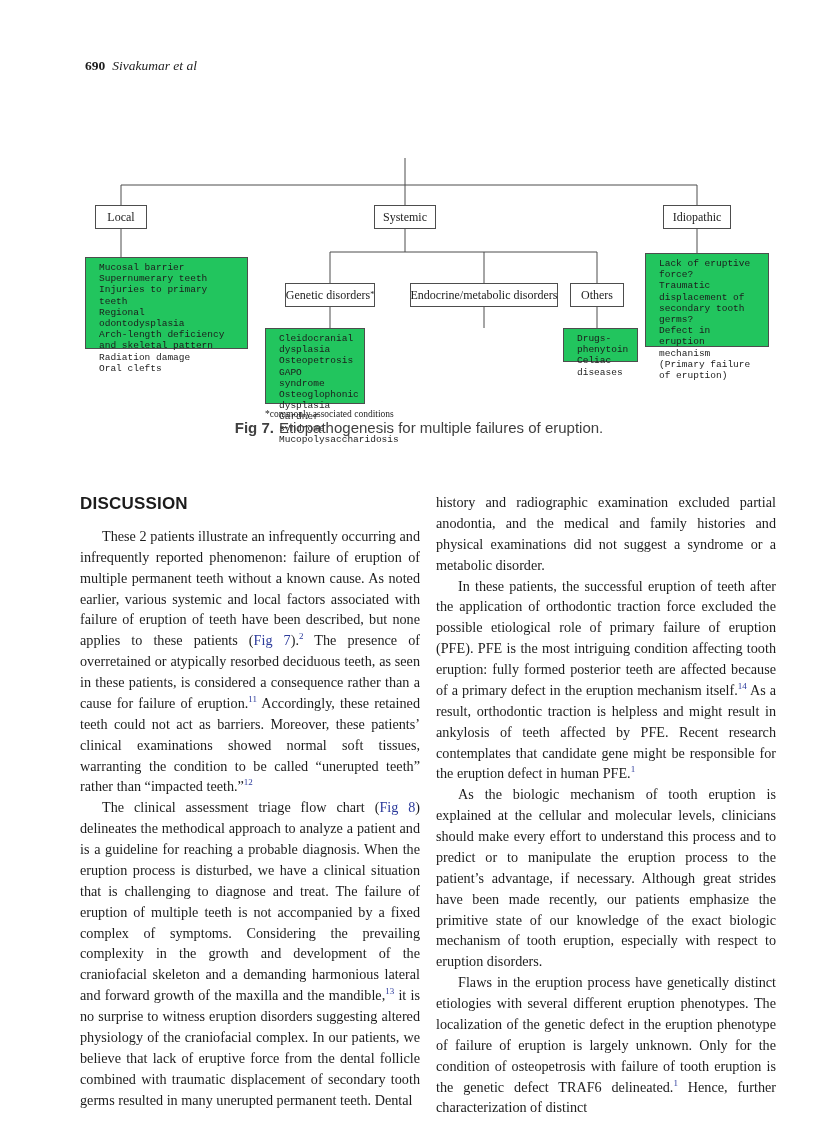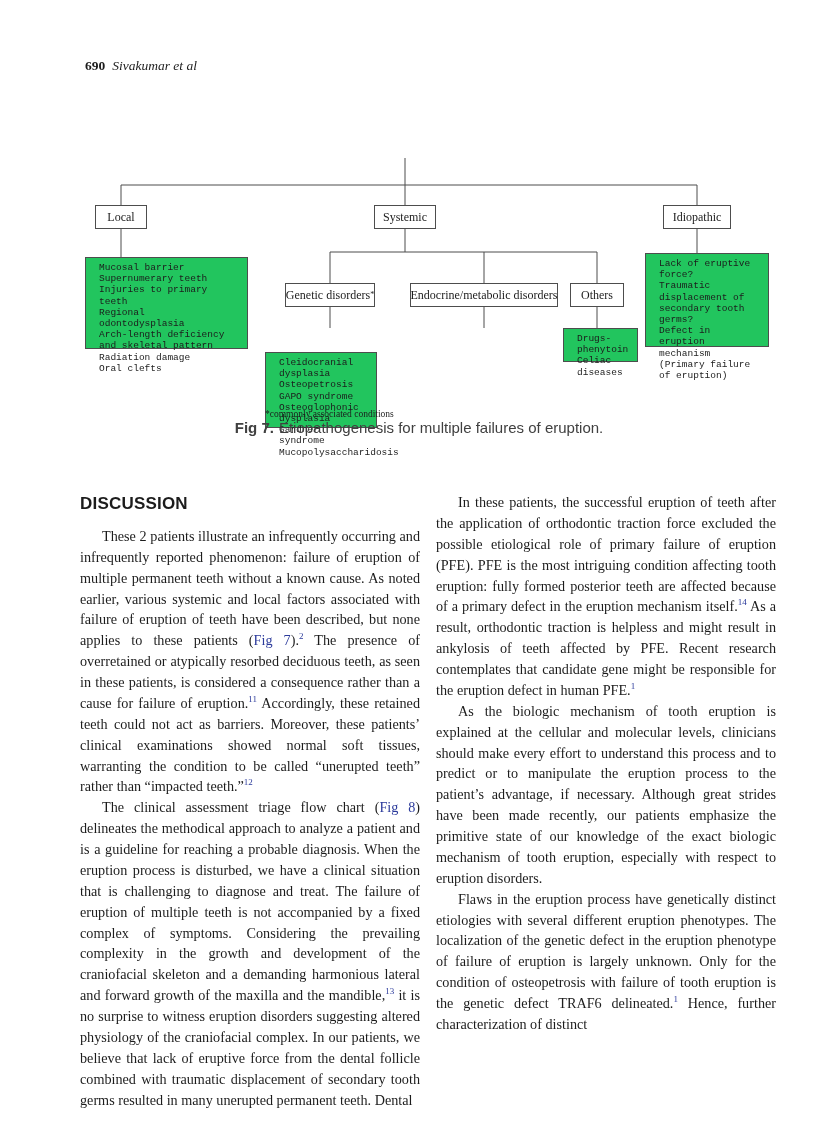--- a/index.html
+++ b/index.html
@@ -82,21 +82,21 @@
       <div>Oral clefts</div>
     </div>
 
   <div class="dnode" style="left:285px;top:158px;width:90px;height:24px;">
     <span>Genetic disorders</span>
       <sup class="ast">*</sup>
   </div>
   <div class="dnode" style="left:410px;top:158px;width:148px;height:24px;">Endocrine/metabolic disorders</div>
   <div class="dnode" style="left:570px;top:158px;width:54px;height:24px;">Others</div>
 
-  <div class="dlist" style="left:265px;top:203px;width:112px;height:76px;margin-top:24px;">
+  <div class="dlist" style="left:265px;top:203px;width:100px;height:76px;">
       <div>Cleidocranial dysplasia</div>
       <div>Osteopetrosis</div>
       <div>GAPO syndrome</div>
       <div>Osteoglophonic dysplasia</div>
       <div>Gardner syndrome</div>
       <div>Mucopolysaccharidosis</div>
     </div>
   <div class="dlist" style="left:563px;top:203px;width:75px;height:34px;">
       <div>Drugs-phenytoin</div>
       <div>Celiac diseases</div>
@@ -114,17 +114,18 @@
   <span class="cap-label">Fig 7.</span><span>Etiopathogenesis for multiple failures of eruption.</span>
 </div>
 
 <div class="columns">
   <div class="col">
     <h2 class="sec-title">DISCUSSION</h2>
     <p><span>These 2 patients illustrate an infrequently occurring and infrequently reported phenomenon: failure of eruption of multiple permanent teeth without a known cause. As noted earlier, various systemic and local factors associated with failure of eruption of teeth have been described, but none applies to these patients (</span><span class="link">Fig 7</span><span>).</span><sup>2</sup><span> The presence of overretained or atypically resorbed deciduous teeth, as seen in these patients, is considered a consequence rather than a cause for failure of eruption.</span><sup>11</sup><span> Accordingly, these retained teeth could not act as barriers. Moreover, these patients’ clinical examinations showed normal soft tissues, warranting the condition to be called “unerupted teeth” rather than “impacted teeth.”</span><sup>12</sup></p>
     <p><span>The clinical assessment triage flow chart (</span><span class="link">Fig 8</span><span>) delineates the methodical approach to analyze a patient and is a guideline for reaching a probable diagnosis. When the eruption process is disturbed, we have a clinical situation that is challenging to diagnose and treat. The failure of eruption of multiple teeth is not accompanied by a fixed complex of symptoms. Considering the prevailing complexity in the growth and development of the craniofacial skeleton and a demanding harmonious lateral and forward growth of the maxilla and the mandible,</span><sup>13</sup><span> it is no surprise to witness eruption disorders suggesting altered physiology of the craniofacial complex. In our patients, we believe that lack of eruptive force from the dental follicle combined with traumatic displacement of secondary tooth germs resulted in many unerupted permanent teeth. Dental</span></p>
   </div>
   <div class="col">
+    <p class="no-indent"><span>history and radiographic examination excluded partial anodontia, and the medical and family histories and physical examinations did not suggest a syndrome or a metabolic disorder.</span></p>
     <p><span>In these patients, the successful eruption of teeth after the application of orthodontic traction force excluded the possible etiological role of primary failure of eruption (PFE). PFE is the most intriguing condition affecting tooth eruption: fully formed posterior teeth are affected because of a primary defect in the eruption mechanism itself.</span><sup>14</sup><span> As a result, orthodontic traction is helpless and might result in ankylosis of teeth affected by PFE. Recent research contemplates that candidate gene might be responsible for the eruption defect in human PFE.</span><sup>1</sup></p>
     <p><span>As the biologic mechanism of tooth eruption is explained at the cellular and molecular levels, clinicians should make every effort to understand this process and to predict or to manipulate the eruption process to the patient’s advantage, if necessary. Although great strides have been made recently, our patients emphasize the primitive state of our knowledge of the exact biologic mechanism of tooth eruption, especially with respect to eruption disorders.</span></p>
     <p><span>Flaws in the eruption process have genetically distinct etiologies with several different eruption phenotypes. The localization of the genetic defect in the eruption phenotype of failure of eruption is largely unknown. Only for the condition of osteopetrosis with failure of tooth eruption is the genetic defect TRAF6 delineated.</span><sup>1</sup><span> Hence, further characterization of distinct</span></p>
   </div>
 </div>
 
 </body></html>

